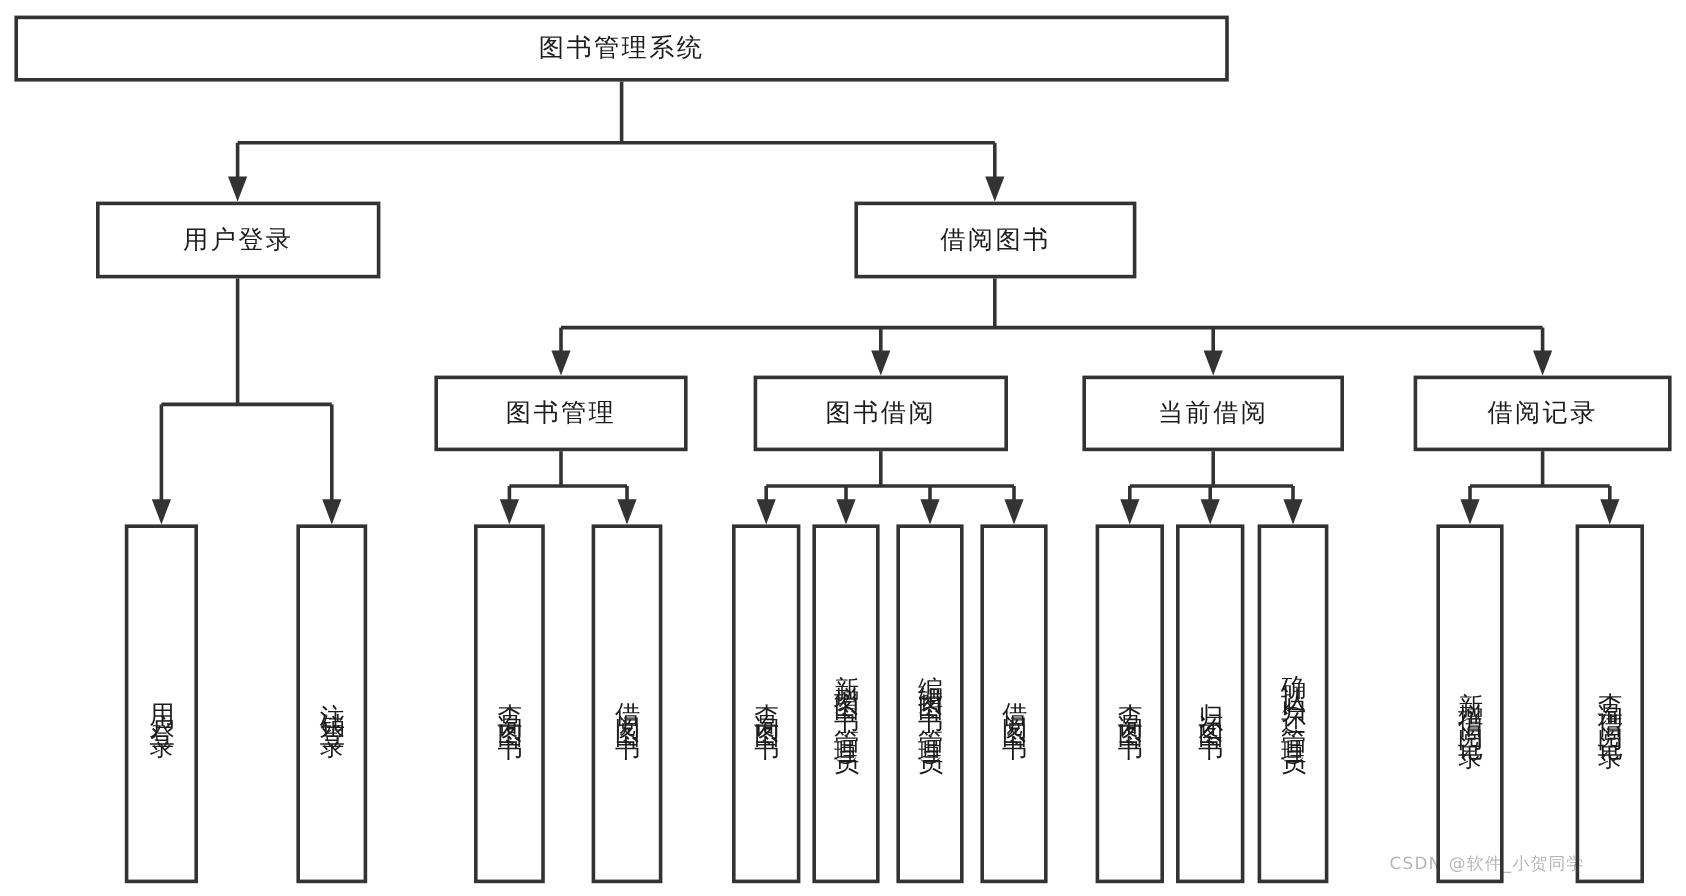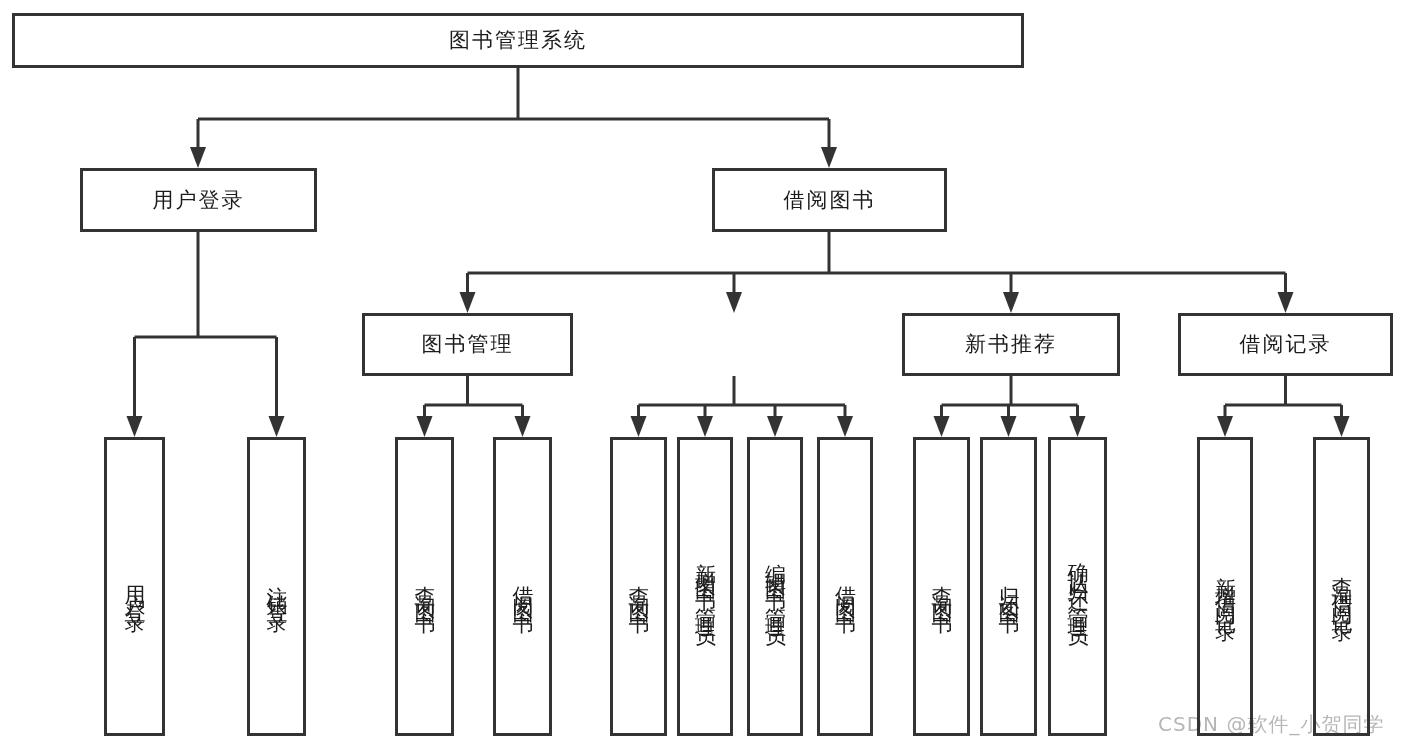--- a/index.html
+++ b/index.html
@@ -3,21 +3,21 @@
 <meta charset="utf-8">
 <style>
   html,body{margin:0;padding:0;background:#ffffff;}
   .canvas{
     position:relative;width:1405px;height:747px;background:#ffffff;
     font-family:"DejaVu Sans",sans-serif;overflow:hidden;
   }
   #connectors{position:absolute;left:0;top:0;z-index:1;}
   .watermark{
     position:absolute;left:1158px;top:711px;z-index:2;
-    font-size:20px;letter-spacing:1px;white-space:nowrap;
+    font-size:14px;letter-spacing:1px;white-space:nowrap;
   }
   .box{
     position:absolute;box-sizing:border-box;background:transparent;
     border:3px solid #333333;z-index:3;
     display:flex;align-items:center;justify-content:center;
     color:#1c1c1c;font-size:21px;line-height:1;white-space:nowrap;
   }
   .h{letter-spacing:2px;}
   .v{
     writing-mode:vertical-rl;text-orientation:mixed;
@@ -103,21 +103,22 @@
       <line x1="1341.5" y1="405" x2="1341.5" y2="421" stroke="#333333" stroke-width="3"></line>
       <polygon points="1333.5,416 1349.5,416 1341.5,437" fill="#333333"></polygon>
     </svg>
 
   <div class="box h" id="n-root" style="border-color: rgb(51, 51, 51); color: rgb(28, 28, 28);">图书管理系统</div>
 
   <div class="box h" id="n-l1a" style="border-color: rgb(51, 51, 51); color: rgb(28, 28, 28);">用户登录</div>
   <div class="box h" id="n-l1b" style="border-color: rgb(51, 51, 51); color: rgb(28, 28, 28);">借阅图书</div>
 
   <div class="box h" id="n-l2a" style="border-color: rgb(51, 51, 51); color: rgb(28, 28, 28);">图书管理</div>
-  <div class="box h" id="n-l2c" style="border-color: rgb(51, 51, 51); color: rgb(28, 28, 28);">新书推荐</div>
+  <div class="box h" id="n-l2b" style="border-color: rgb(51, 51, 51); color: rgb(28, 28, 28);">图书借阅</div>
+  <div class="box h" id="n-l2c" style="border-color: rgb(51, 51, 51); color: rgb(28, 28, 28);">当前借阅</div>
   <div class="box h" id="n-l2d" style="border-color: rgb(51, 51, 51); color: rgb(28, 28, 28);">借阅记录</div>
 
   <div class="box v" id="n-a1" style="border-color: rgb(51, 51, 51); color: rgb(28, 28, 28);">用户登录</div>
   <div class="box v" id="n-a2" style="border-color: rgb(51, 51, 51); color: rgb(28, 28, 28);">注销登录</div>
 
   <div class="box v" id="n-b1" style="border-color: rgb(51, 51, 51); color: rgb(28, 28, 28);">查询图书</div>
   <div class="box v" id="n-b2" style="border-color: rgb(51, 51, 51); color: rgb(28, 28, 28);">借阅图书</div>
 
   <div class="box v" id="n-c1" style="border-color: rgb(51, 51, 51); color: rgb(28, 28, 28);">查询图书</div>
   <div class="box v" id="n-c2" style="border-color: rgb(51, 51, 51); color: rgb(28, 28, 28);">新增图书（管理员）</div>

